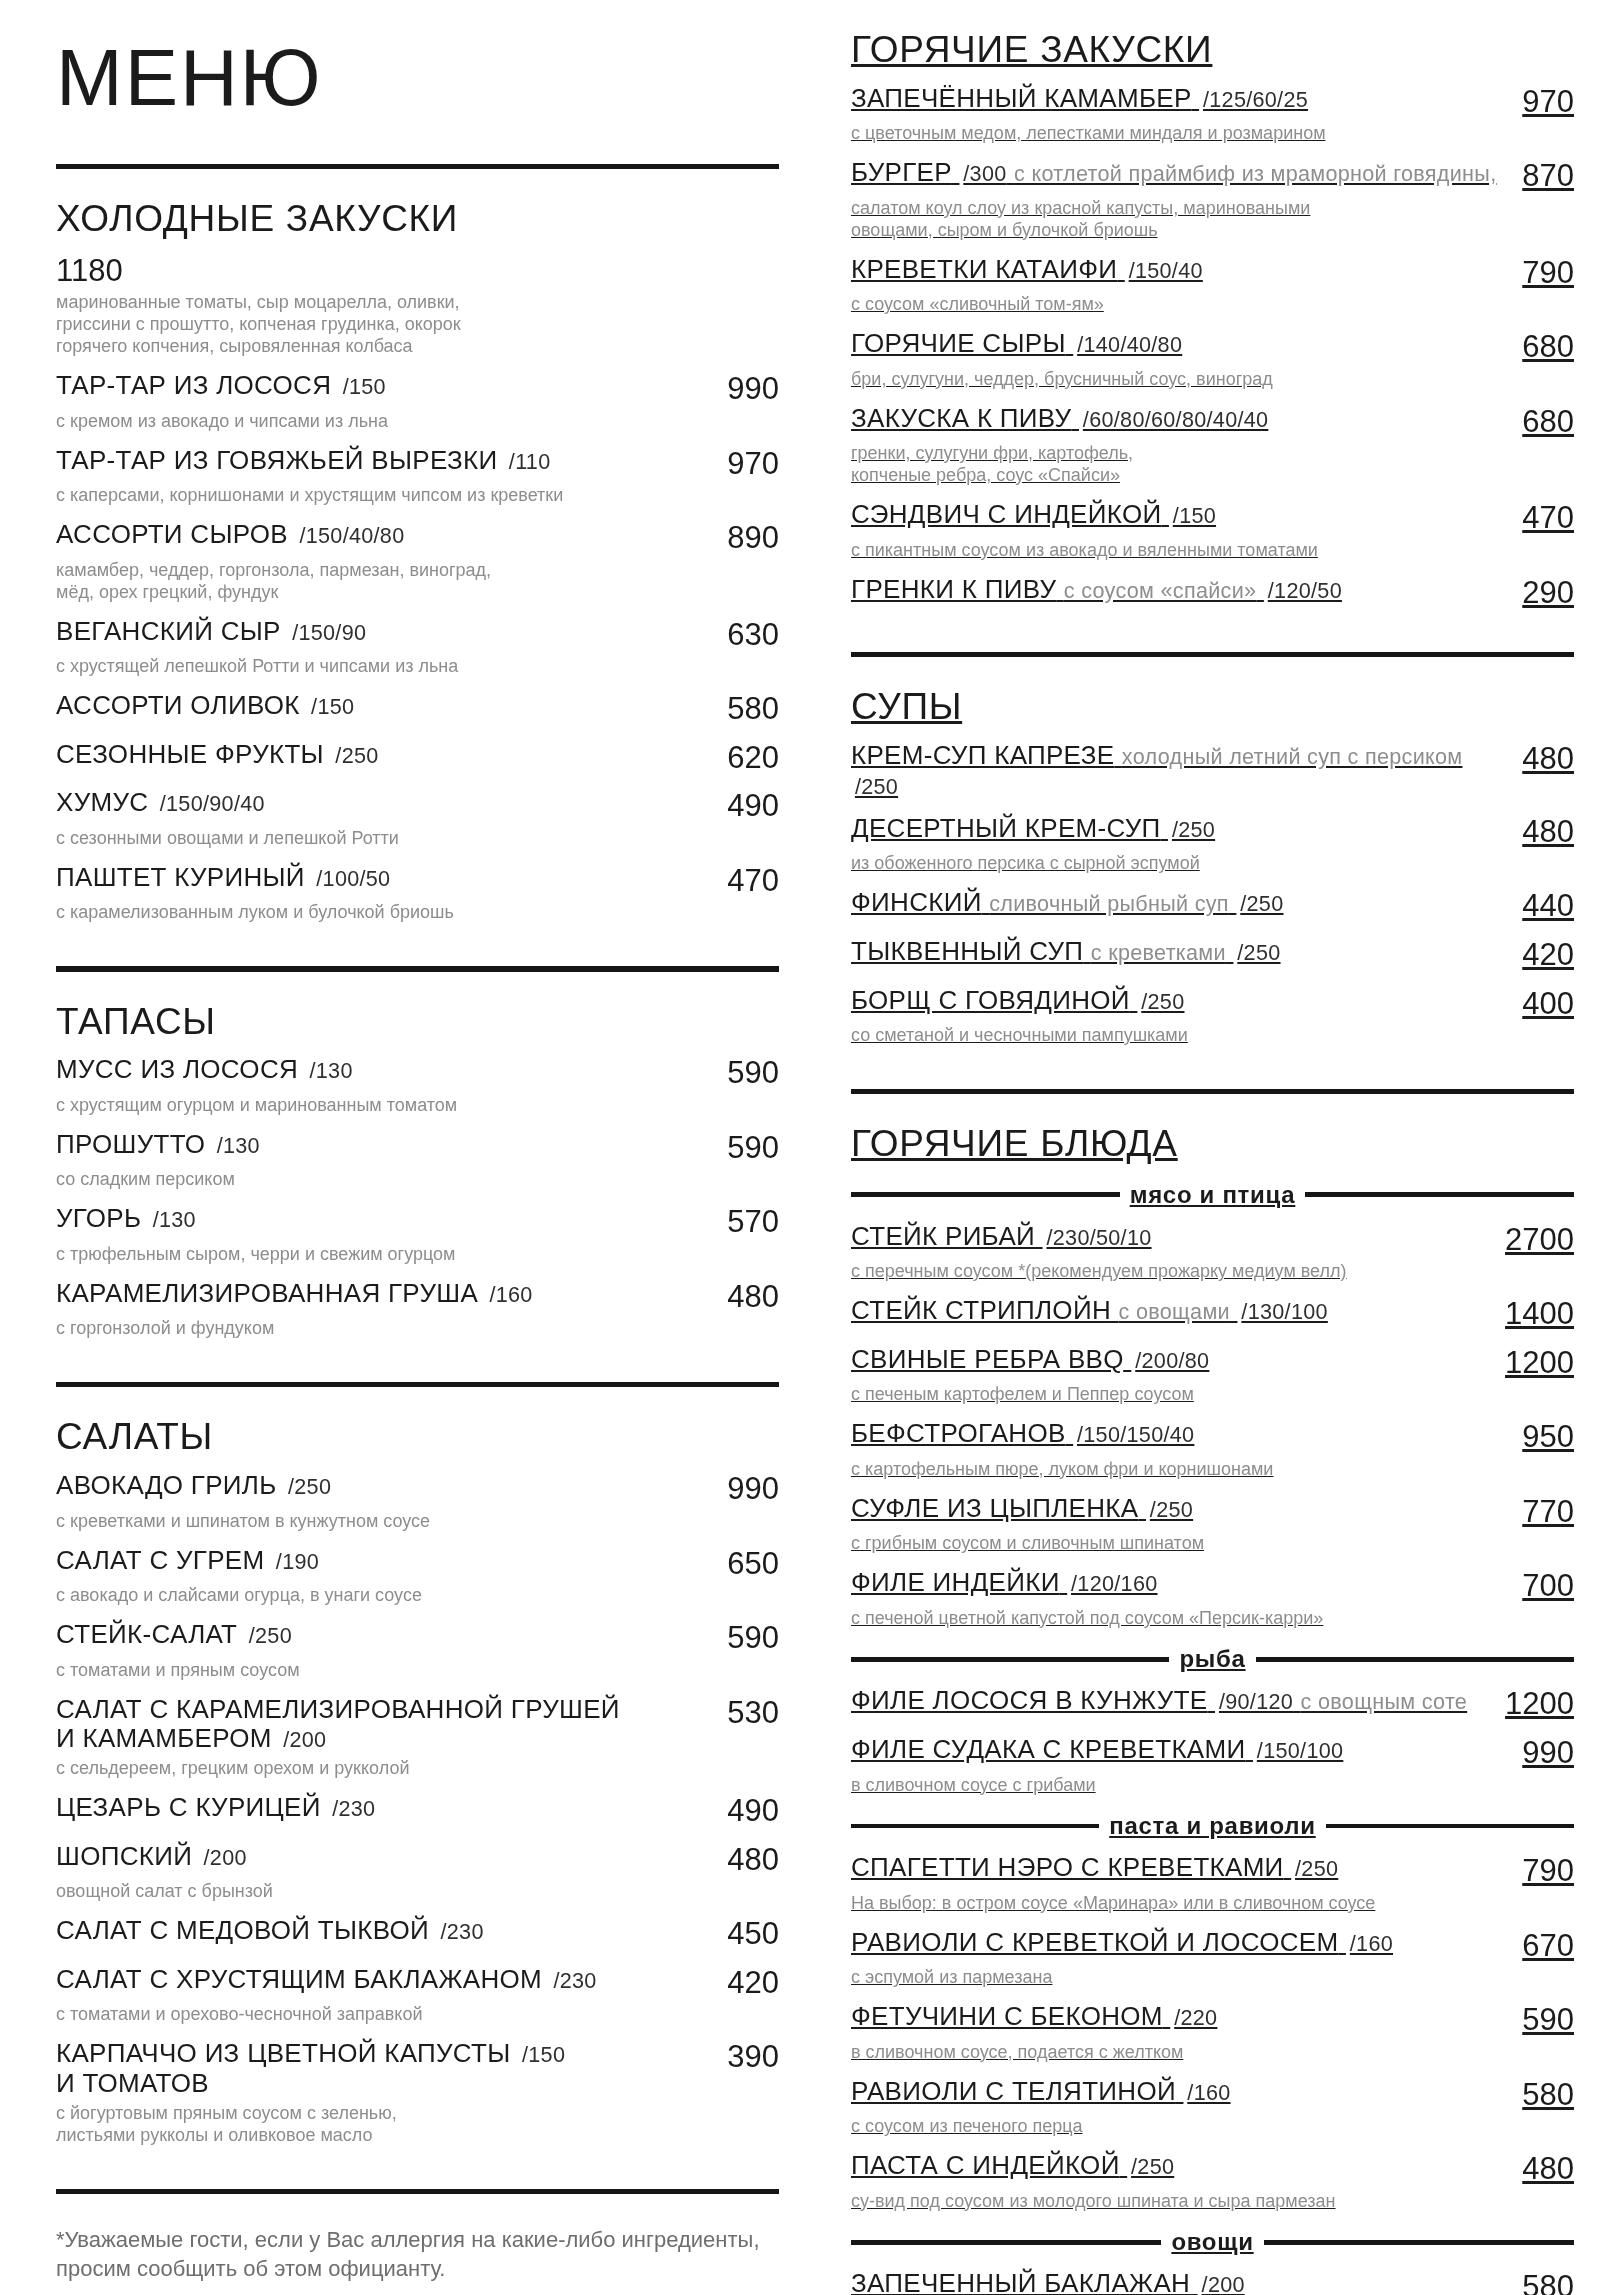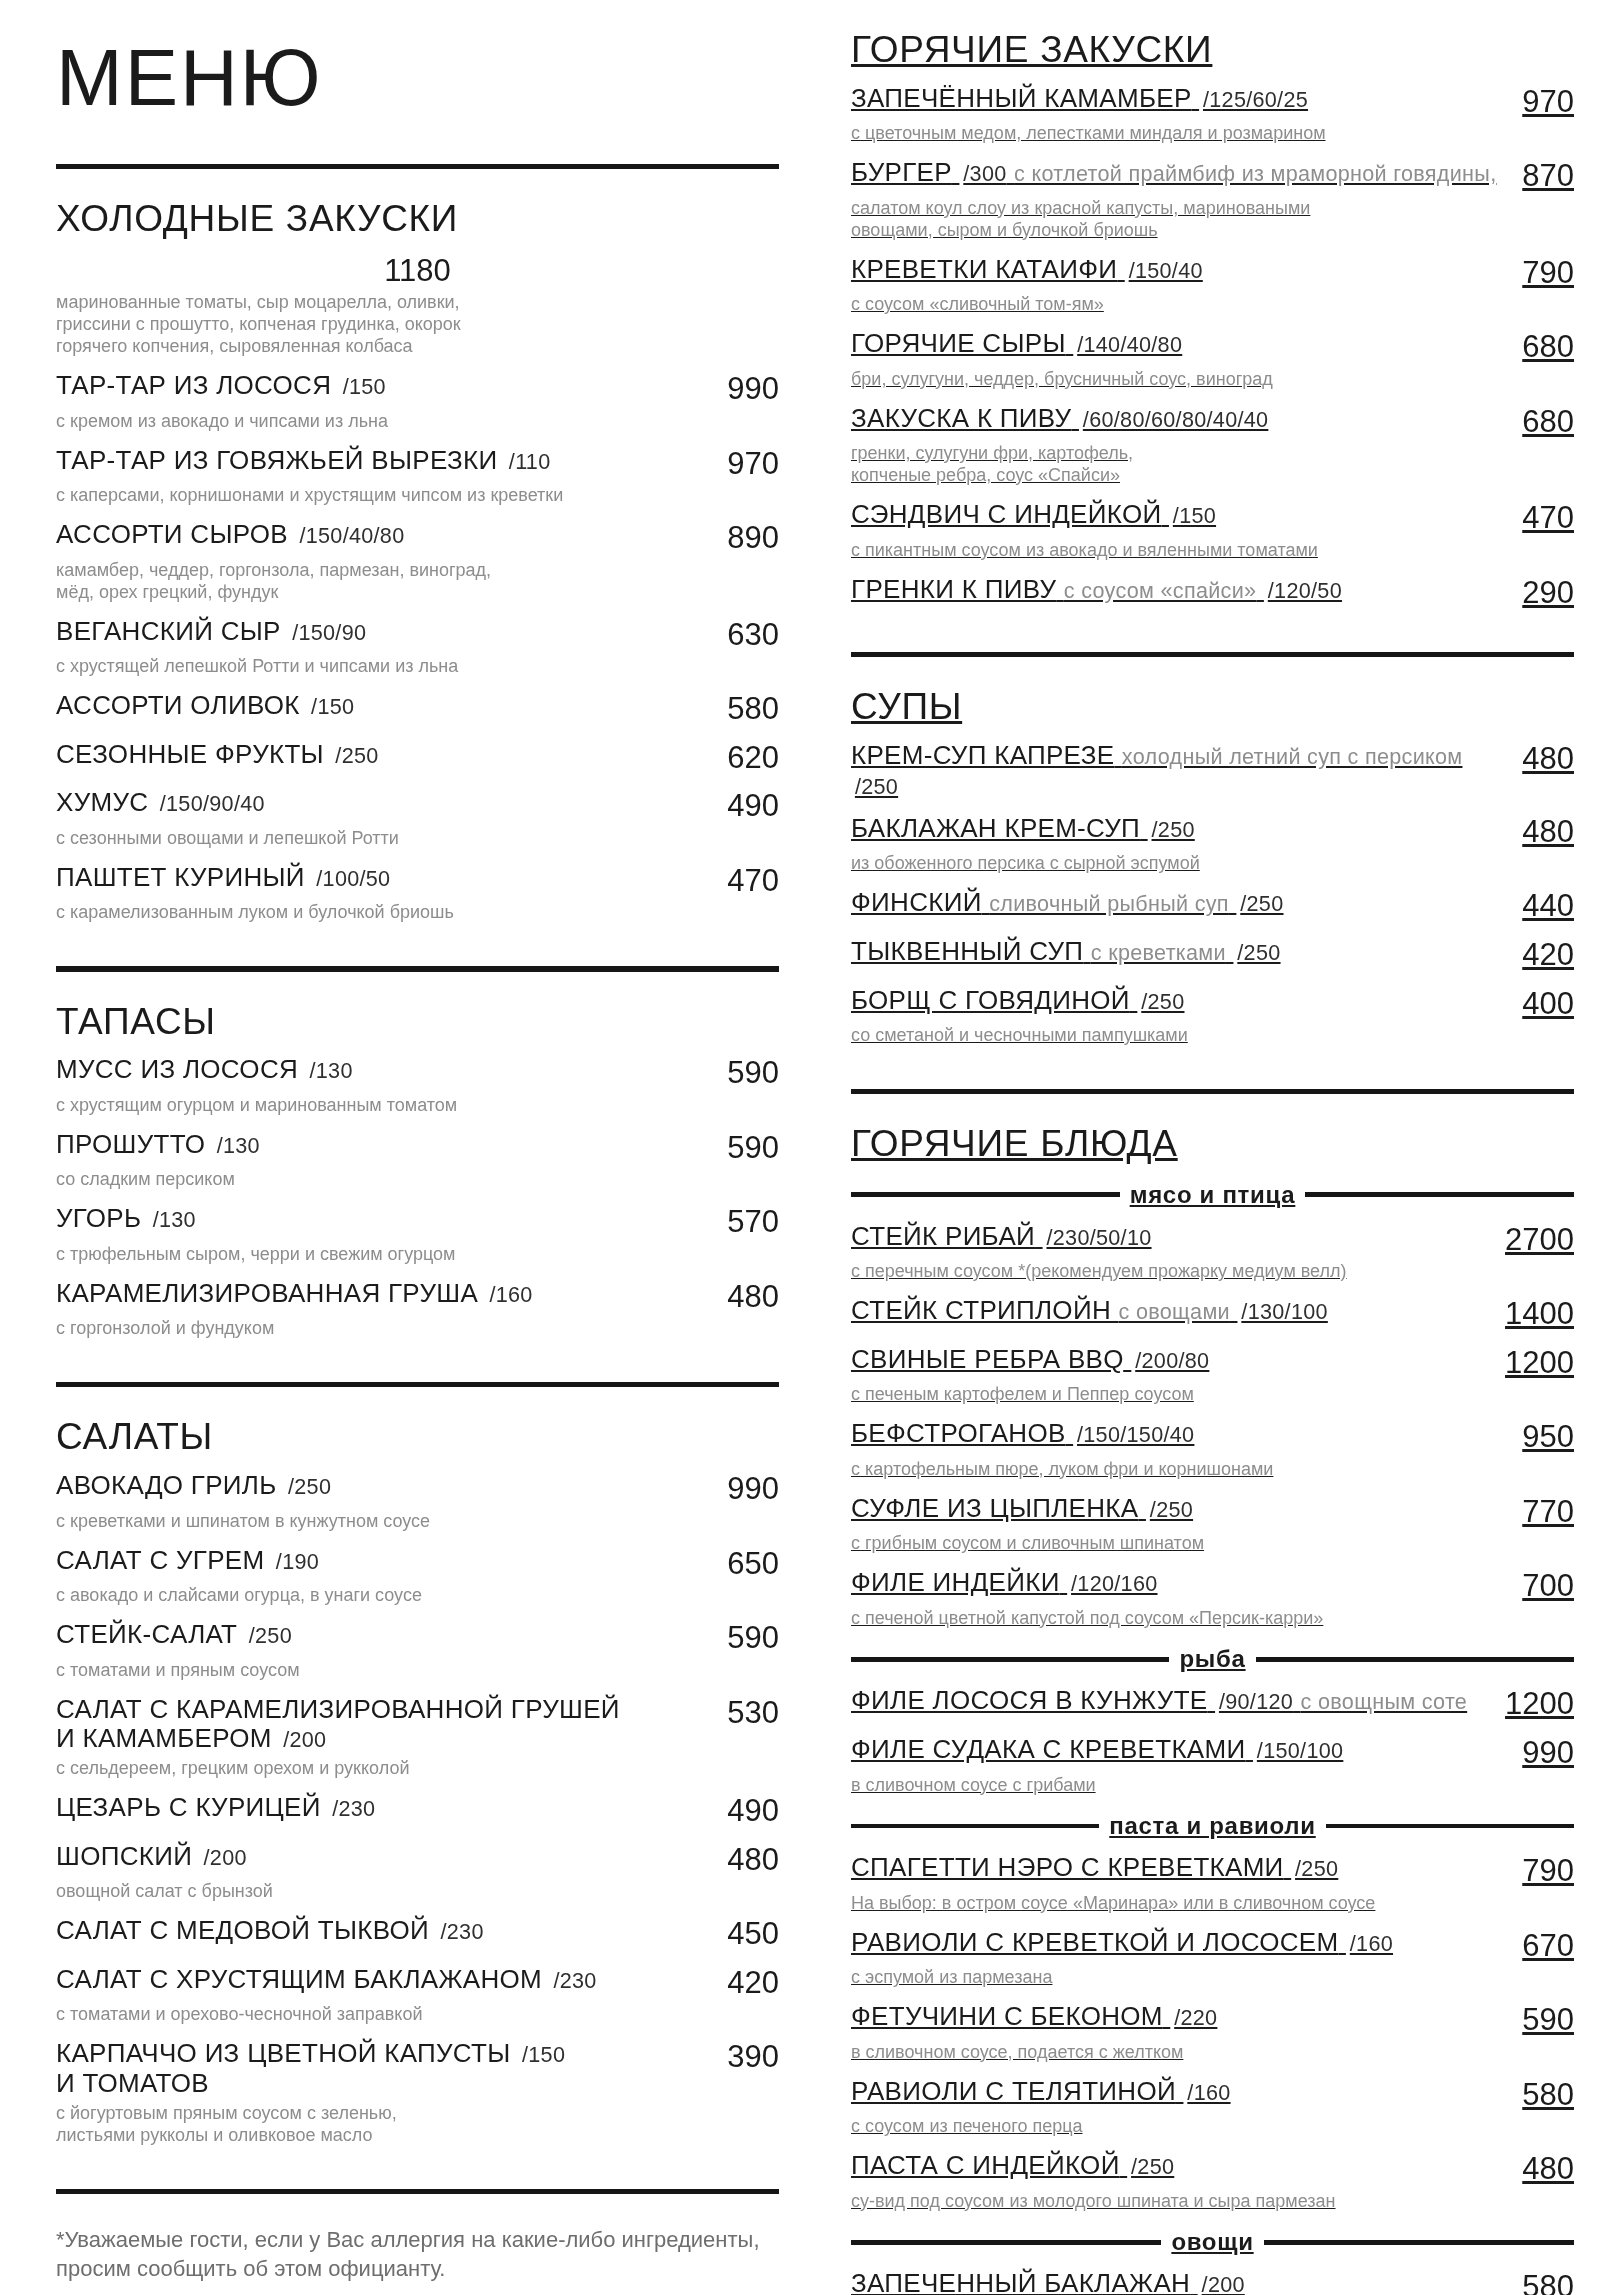--- a/index.html
+++ b/index.html
@@ -8,21 +8,21 @@
     font-family:"Liberation Sans","DejaVu Sans",sans-serif;color:#1b1b1b;
     -webkit-font-smoothing:antialiased;
   }
   .col{position:absolute;top:0;}
   .col-left{left:56px;width:723px;}
   .col-right{left:851px;width:723px;text-decoration:underline;}
   .menu-title{font-size:80px;line-height:1.1;margin-top:34px;font-weight:400;letter-spacing:2px;}
   .rule{height:5.2px;background:#161616;margin-top:42px;}
   .section-heading{font-size:37px;line-height:1.1;margin-top:30px;font-weight:400;letter-spacing:0.7px;}
   .item{margin-top:13px;}
-  .item-row{display:flex;justify-content:center;align-items:flex-start;gap:23px;}
+  .item-row{display:flex;justify-content:flex-start;align-items:flex-start;gap:23px;}
   .item-left{font-size:26px;line-height:1.15;letter-spacing:0.3px;flex:1;}
   .item-name{font-size:26px;color:#1b1b1b;}
   .item-portion{font-size:21.6px;color:#2f2f2f;margin-left:3.9px;}
   .item-inline{font-size:21.6px;color:#8d8d8d;}
   .item-price{font-size:31px;line-height:1.15;white-space:nowrap;}
   .item-desc{font-size:18px;line-height:1.22;color:#8d8d8d;margin-top:3.9px;white-space:pre-line;}
   .sub-divider{display:flex;align-items:center;gap:10px;margin-top:15.7px;}
   .sub-line{flex:1;height:4.6px;background:#161616;}
   .sub-label{font-size:24px;font-weight:700;letter-spacing:0.7px;}
   .footnote{font-size:22px;line-height:1.3;color:#6e6e6e;margin-top:32px;white-space:pre-line;}
@@ -251,21 +251,21 @@
       <div class="rule"></div>
       <div class="section-heading">СУПЫ</div>
       <div class="item">
         <div class="item-row">
           <div class="item-left"><span class="item-name">КРЕМ-СУП КАПРЕЗЕ</span> <span class="item-inline">холодный летний суп с персиком</span> <span class="item-portion">/250</span> </div>
           <div class="item-price">480</div>
         </div>
       </div>
       <div class="item">
         <div class="item-row">
-          <div class="item-left"><span class="item-name">БАКЛАЖАН КРЕМ-СУП</span> <span class="item-portion">/250</span> </div>
+          <div class="item-left"><span class="item-name">ДЕСЕРТНЫЙ КРЕМ-СУП</span> <span class="item-portion">/250</span> </div>
           <div class="item-price">480</div>
         </div>
         <div class="item-desc">из обоженного персика с сырной эспумой</div>
       </div>
       <div class="item">
         <div class="item-row">
           <div class="item-left"><span class="item-name">ФИНСКИЙ</span> <span class="item-inline">сливочный рыбный суп</span> <span class="item-portion">/250</span> </div>
           <div class="item-price">440</div>
         </div>
       </div>

